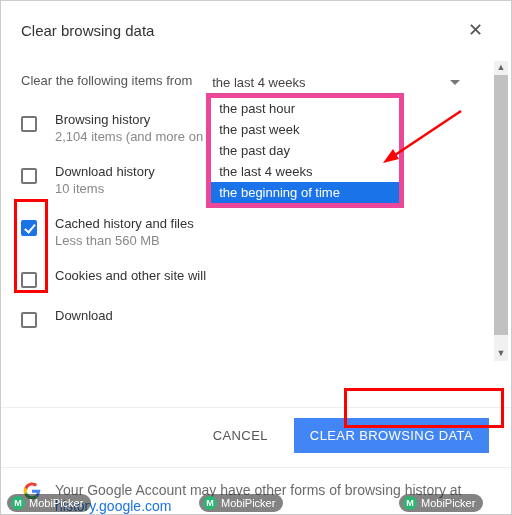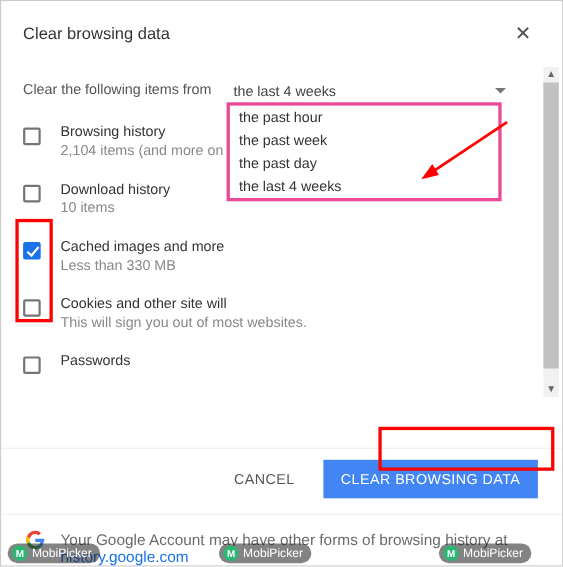--- a/index.html
+++ b/index.html
@@ -85,23 +85,23 @@
   .caret {
     width: 0; height: 0;
     border-left: 5px solid transparent;
     border-right: 5px solid transparent;
     border-top: 5px solid #777;
   }
   .dropdown-list {
     position: absolute;
     top: 20px;
     left: 0;
-    width: 250px;
+    width: 198px;
     background: #fff;
-    border: 3px solid #ec4899;
+    border: 5px solid #ec4899;
     z-index: 10;
   }
   .dropdown-list div {
     padding: 2px 8px;
     color: #333;
     font-size: 13px;
     line-height: 17px;
   }
   .dropdown-list .sel {
     background: #1a73e8;
@@ -250,20 +250,21 @@
       <div class="dropdown-wrap">
         <div class="dropdown-selected">
           <span>the last 4 weeks</span>
           <span class="caret"></span>
         </div>
         <div class="dropdown-list">
           <div>the past hour</div>
           <div>the past week</div>
           <div>the past day</div>
           <div>the last 4 weeks</div>
+          <div class="sel">the beginning of time</div>
         </div>
       </div>
     </div>
 
     <div class="item-row">
       <div class="checkbox"></div>
       <div class="item-text">
         <div class="item-title">Browsing history</div>
         <div class="item-sub">2,104 items (and more on</div>
       </div>
@@ -273,37 +274,36 @@
       <div class="checkbox"></div>
       <div class="item-text">
         <div class="item-title">Download history</div>
         <div class="item-sub">10 items</div>
       </div>
     </div>
 
     <div class="item-row">
       <div class="checkbox checked"></div>
       <div class="item-text">
-        <div class="item-title">Cached images and more</div>
-        <div class="item-sub">Less than 330 MB</div>
+        <div class="item-title">Cached history and files</div>
+        <div class="item-sub">Less than 560 MB</div>
       </div>
     </div>
 
     <div class="item-row">
       <div class="checkbox"></div>
       <div class="item-text">
         <div class="item-title">Cookies and other site will</div>
-        <div class="item-sub">This will sign you out of most websites.</div>
       </div>
     </div>
 
     <div class="item-row">
       <div class="checkbox"></div>
       <div class="item-text cut">
-        <div class="item-title">Passwords</div>
+        <div class="item-title">Download</div>
 
       </div>
     </div>
 
   </div>
 
   <div class="actions">
     <button class="btn-cancel">CANCEL</button>
     <button class="btn-primary">CLEAR BROWSING DATA</button>
   </div>

